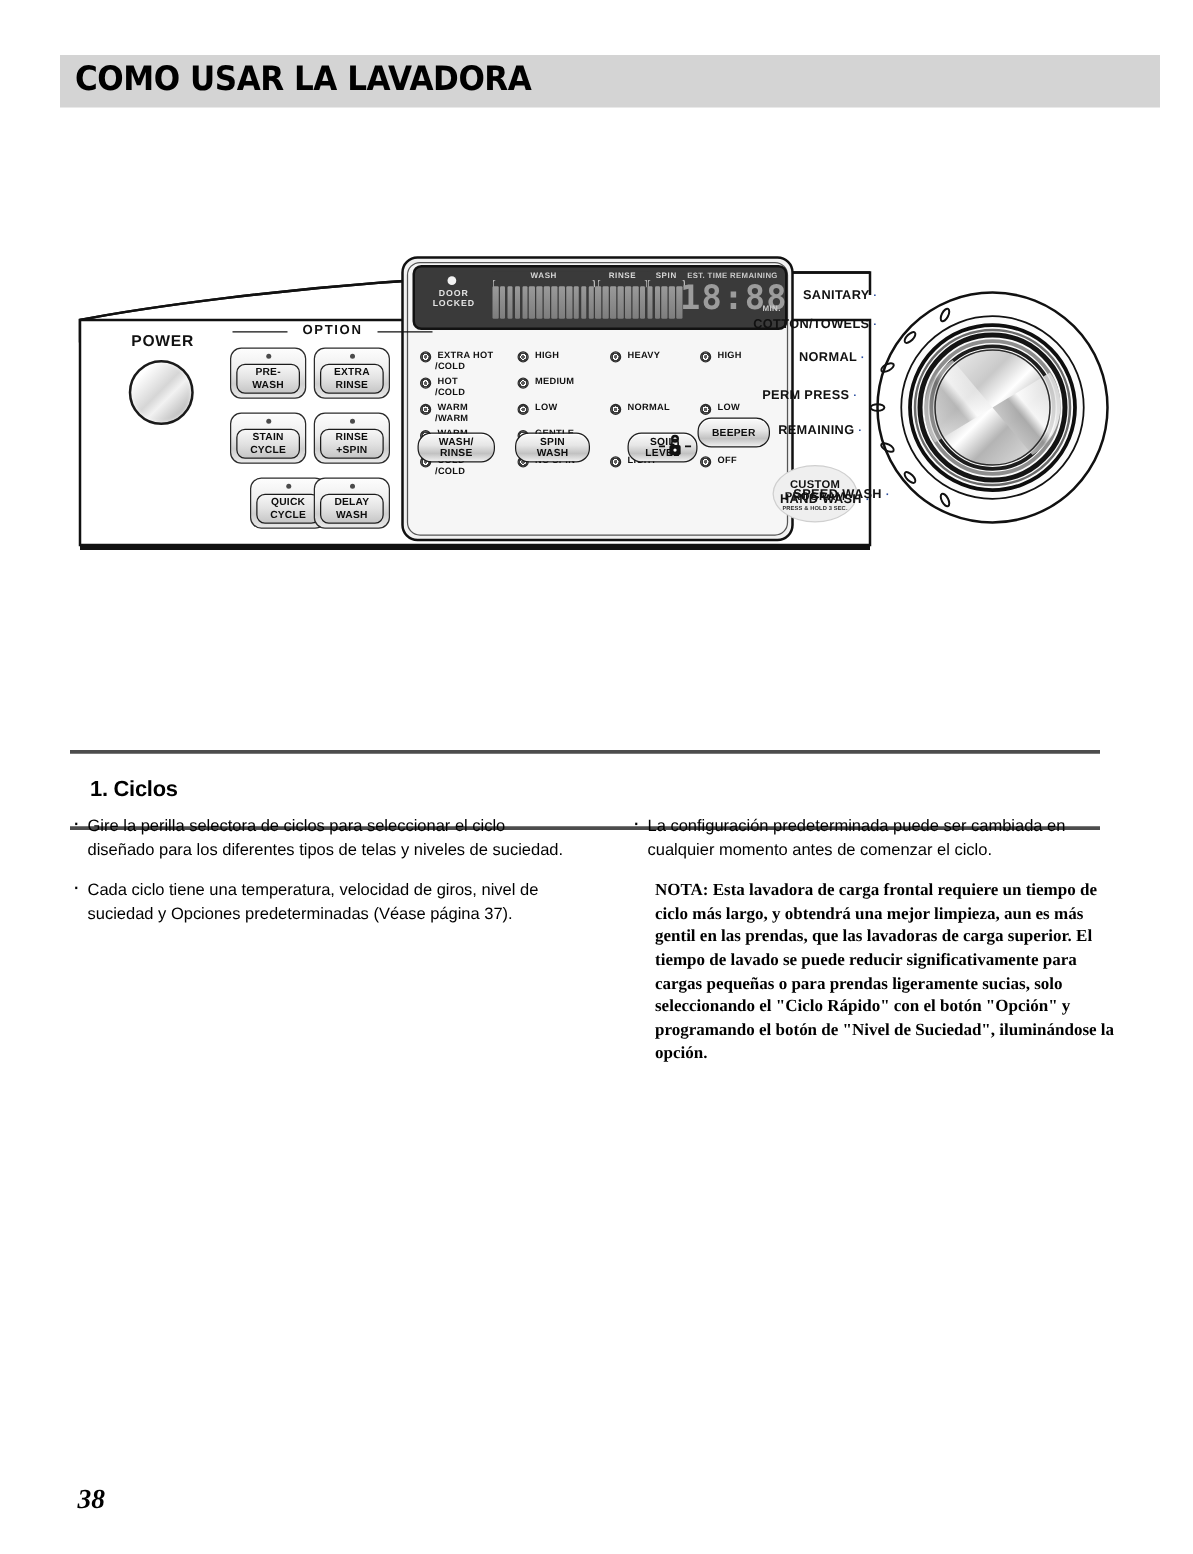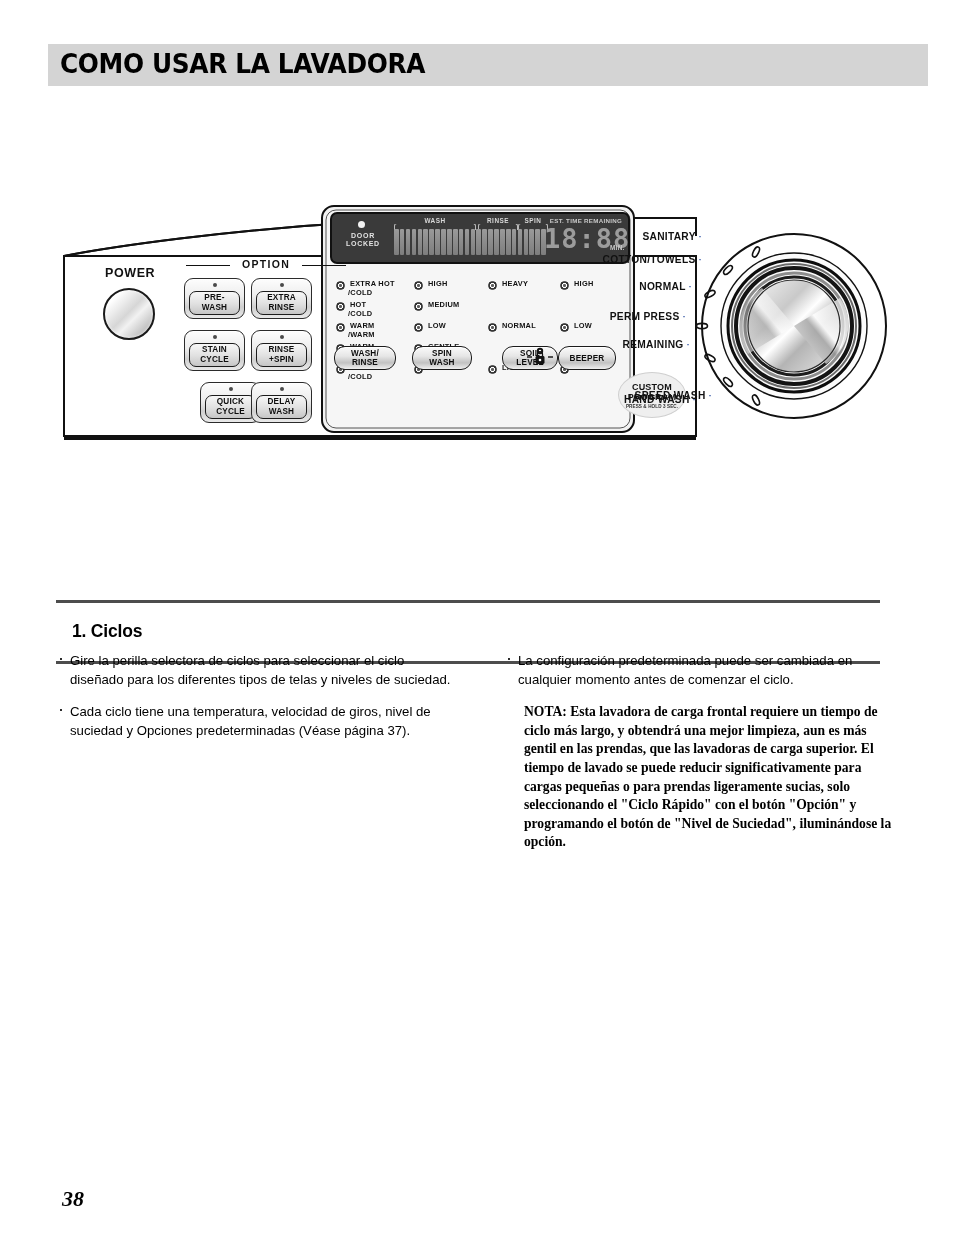--- a/index.html
+++ b/index.html
@@ -484,21 +484,21 @@
       </div>
       <div class="ind" style="top:42px;">
         <span class="dot"></span>
         <span class="lbl">LOW</span>
       </div>
       <div class="ind" style="top:84px;">
         <span class="dot"></span>
         <span class="lbl">OFF</span>
       </div>
     </div>
-    <div class="fbtn" style="left:502px;top:148px;width:56px;">
+    <div class="fbtn" style="left:502px;top:136px;width:56px;">
       <span>
           <span style="display:block">BEEPER</span>
         </span>
     </div>
 
     <div class="custom-prog">
       <span class="l1">CUSTOM</span>
       <span class="l2">PROGRAM</span>
       <span class="l3">PRESS &amp; HOLD 3 SEC.</span>
     </div>

